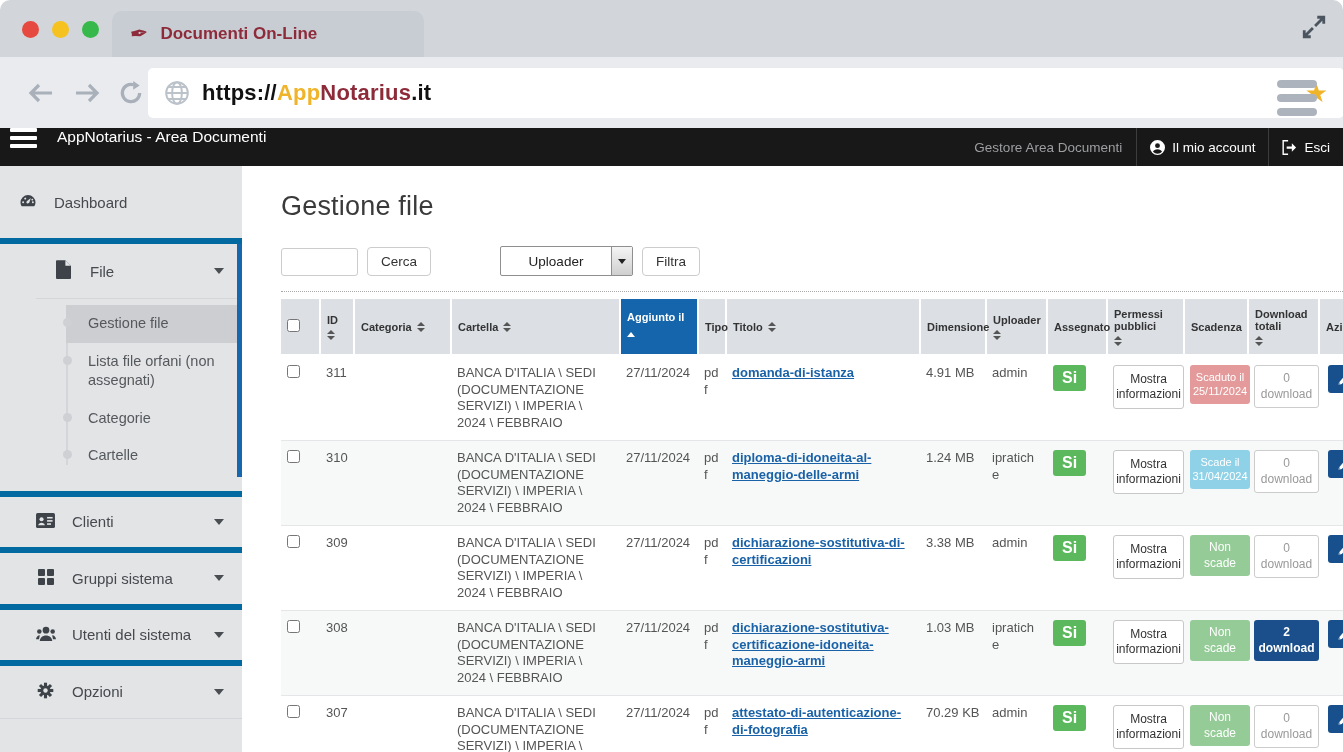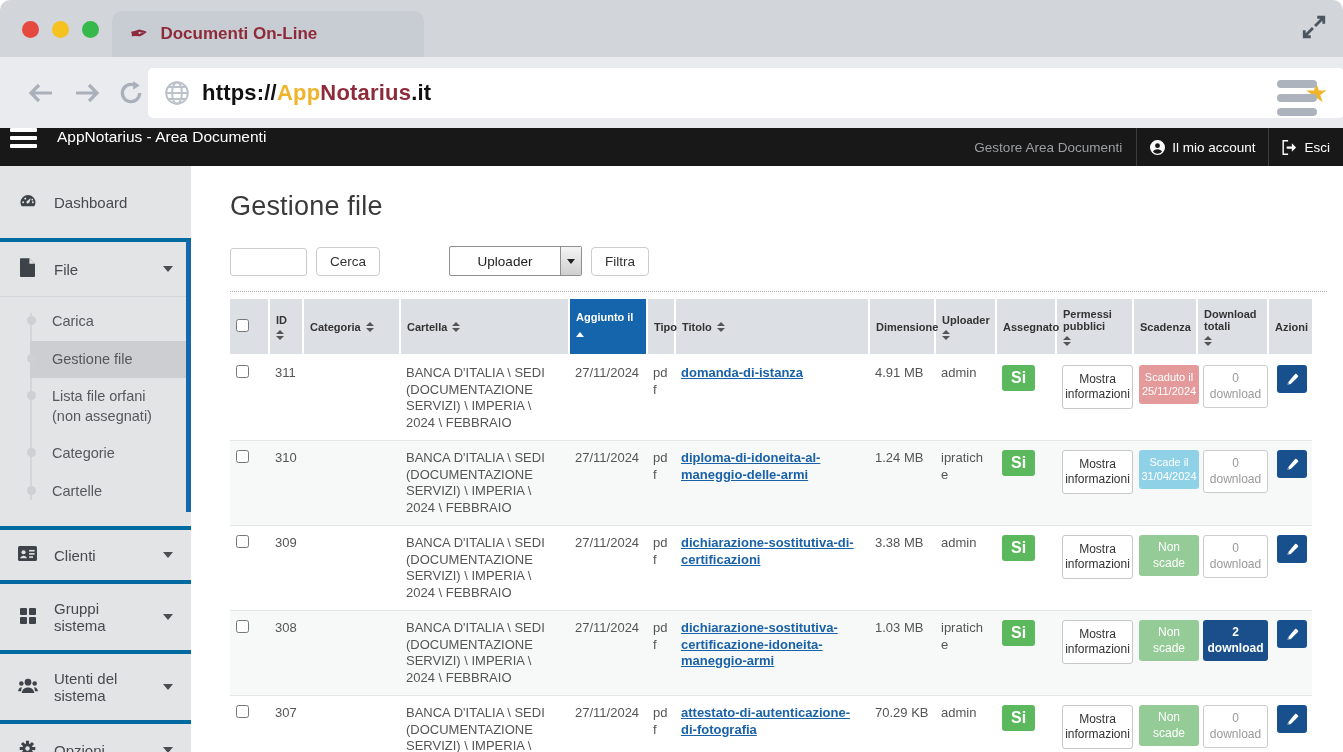--- a/index.html
+++ b/index.html
@@ -33,30 +33,30 @@
   .burger { width:27px; margin-left:10px; display:flex; flex-direction:column; gap:4px; cursor:pointer; }
   .burger i { height:4px; background:#fff; border-radius:1px; display:block; }
   .app-title { margin-left:20px; font-size:15.5px; }
   .appbar-right { margin-left:auto; display:flex; align-items:stretch; height:100%; align-items:center; }
   .appbar-right .role { color:#9c9ea1; font-size:13.5px; padding:0 14px; }
   .vsep { width:1px; height:38px; background:#3d3d3d; }
   .ab-item { display:flex; align-items:center; gap:7px; font-size:13.5px; padding:0 13px; cursor:pointer; }
 
   
   .content { display:flex; height:586px; }
-  .sidebar { width:191px; background:#e3e4e6; position:relative; flex:none; }
+  .sidebar { width:242px; background:#e3e4e6; position:relative; flex:none; }
   .main { flex:1; padding:0 16px 0 39px; }
 
   
   .nav-item { display:flex; align-items:center; gap:17px; padding:16px 18px; font-size:15px;
     color:#46494e; cursor:pointer; }
   .nav-item.first { padding:26px 18px 25px; }
   .nav-item .caret { margin-left:auto; width:0; height:0; border-left:5px solid transparent;
     border-right:5px solid transparent; border-top:6px solid #4a4d52; }
-  .nav-sep { border-top:4px solid #0369a1; }
+  .nav-sep { border-top:6px solid #0369a1;padding-left:36px; }
   .nav-sep-b { border-bottom:1px solid #d5d6d9; }
   .file-group { position:relative; }
   .blue-bar { position:absolute; right:0; top:0; bottom:-2px; width:5px; background:#1667ae; }
   .submenu { position:relative; margin:6px 5px 16px 30px; list-style:none; }
   .submenu::before { content:''; position:absolute; left:0; top:10px; bottom:10px; width:2px; background:#d4d5d8; }
   .submenu li { position:relative; padding:9px 8px 9px 22px; font-size:14.5px; color:#55585c;
     line-height:1.35; cursor:pointer; }
   .submenu li::before { content:''; position:absolute; left:-3.5px; top:13px; width:9px; height:9px;
     border-radius:50%; background:#cfd0d4; }
   .submenu li.active { background:#cdced2; }
@@ -212,21 +212,20 @@
           <span class="side-ic">
             <svg width="15" height="19" viewBox="0 0 16 20" fill="#3d4349">
                 <path d="M1 0h9l6 6v13a1 1 0 0 1-1 1H1a1 1 0 0 1-1-1V1a1 1 0 0 1 1-1z"></path>
                 <path d="M10 0l6 6h-6z" fill="#e3e4e6"></path>
               </svg>
           </span>
           <span>File</span>
           <span class="caret"></span>
         </div>
         <ul class="submenu">
-            <li><span>Carica</span></li>
             <li class="active"><span>Gestione file</span></li>
             <li><span>Lista file orfani (non assegnati)</span></li>
             <li><span>Categorie</span></li>
             <li><span>Cartelle</span></li>
           </ul>
         <div class="blue-bar"></div>
       </div>
 
       <div class="nav-item nav-sep">
         <span class="side-ic">

